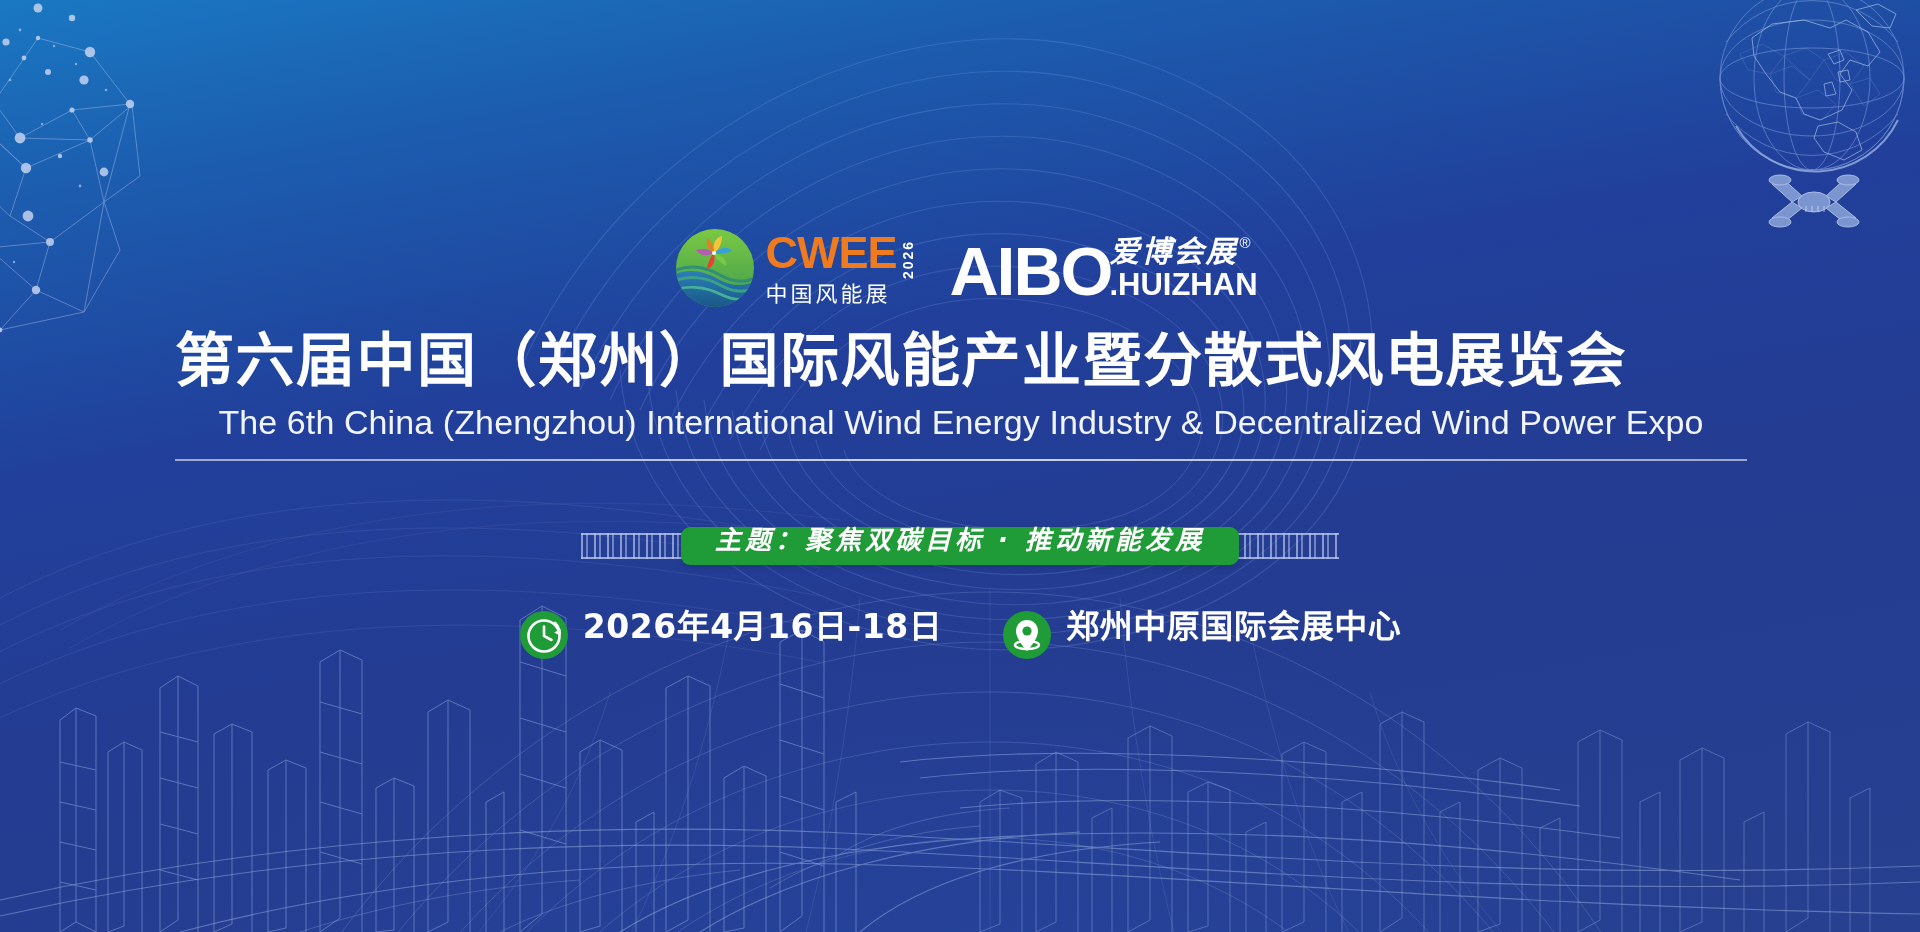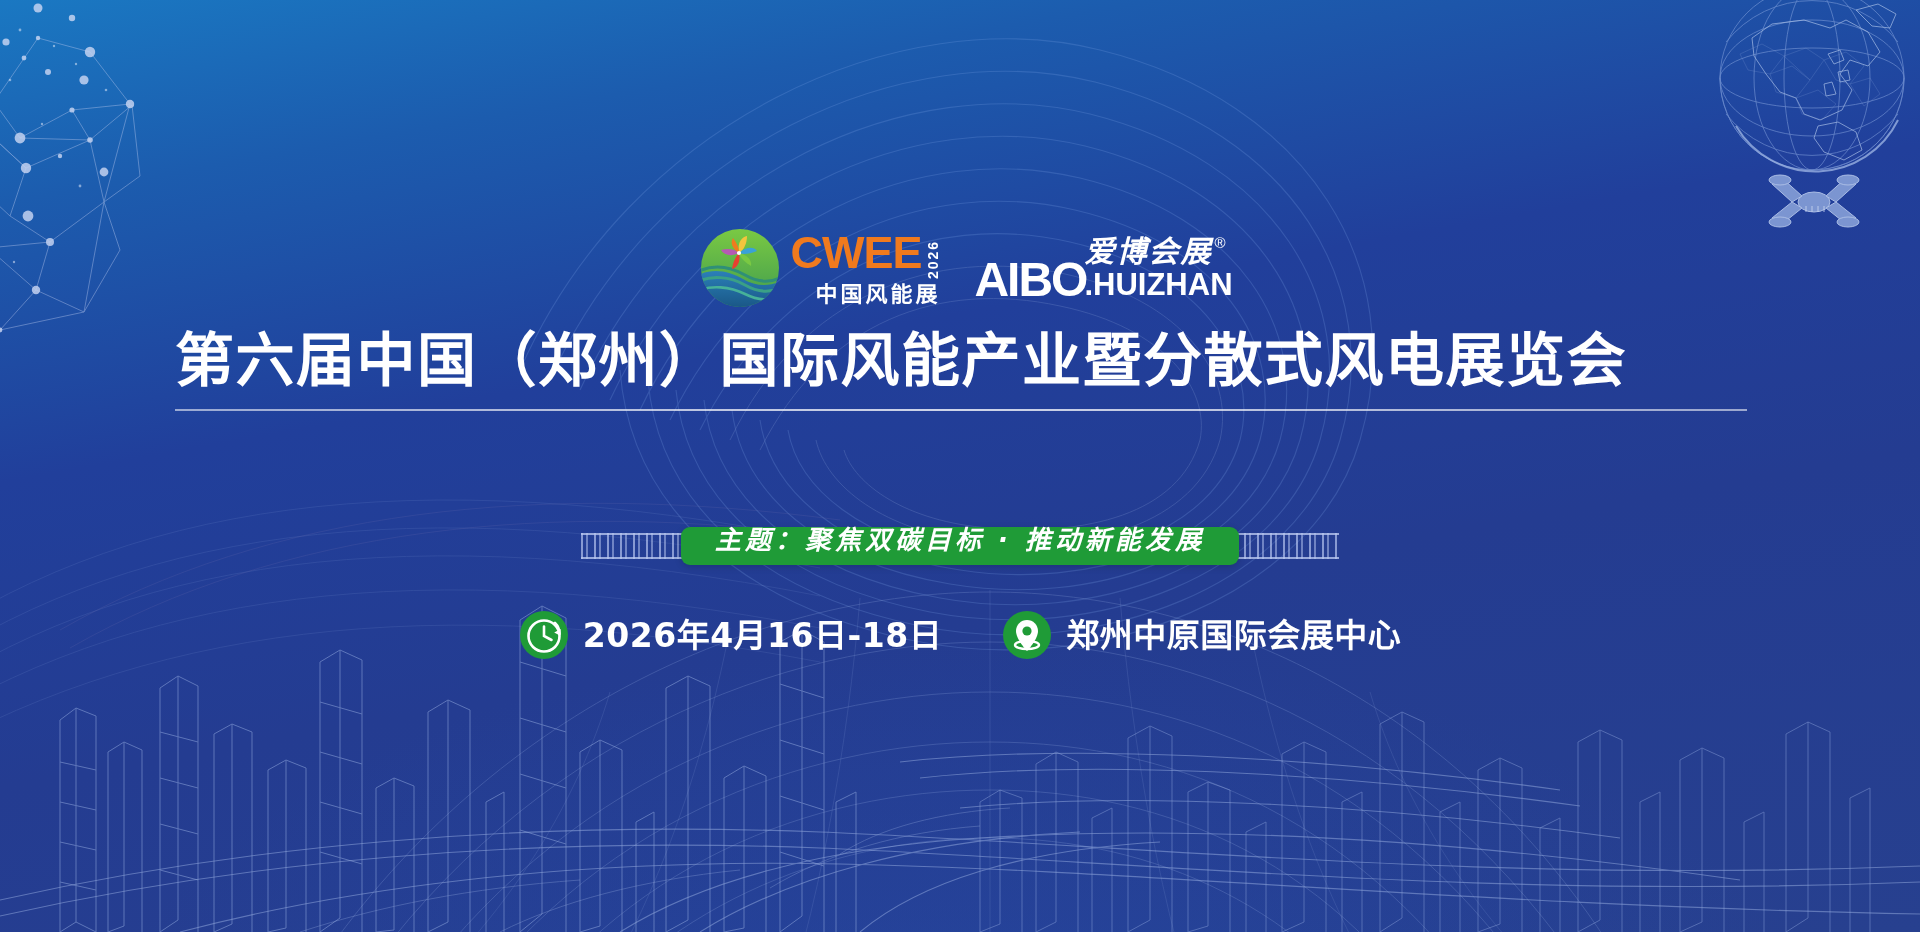--- a/index.html
+++ b/index.html
@@ -53,27 +53,27 @@
     color:#f07a1e;line-height:.96;
   }
   #cwee-year{
     font-family:"Liberation Sans",sans-serif;
     font-size:14px;font-weight:bold;color:#ffffff;letter-spacing:2px;
     writing-mode:vertical-rl;transform:rotate(180deg);
     height:48px;display:flex;align-items:center;
   }
   #cwee-cn{
     font-family:"DejaVu Sans","Liberation Sans",sans-serif;
-    font-weight:bold;font-size:22px;color:#ffffff;letter-spacing:3px;
-    margin-top:5px;white-space:nowrap;text-align:right;
+    font-weight:normal;font-size:22px;color:#ffffff;letter-spacing:3px;
+    margin-top:5px;white-space:nowrap;
   }
   #aibo-lockup{display:flex;align-items:flex-end;margin-left:6px;}
   #aibo-main{
     font-family:"Liberation Sans",sans-serif;
-    font-weight:bold;font-size:48px;color:#ffffff;line-height:.82;
+    font-weight:bold;font-size:68px;color:#ffffff;line-height:.82;
     letter-spacing:-2px;
     margin-left:16px;
   }
   #aibo-right{display:flex;flex-direction:column;align-items:flex-start;margin-left:-2px;}
   #aibo-cn-row{display:flex;align-items:flex-start;}
   #aibo-cn{
     font-family:"DejaVu Sans","Liberation Sans",sans-serif;
     font-weight:bold;font-style:italic;font-size:30px;color:#ffffff;
     letter-spacing:2px;line-height:1;white-space:nowrap;
   }
@@ -137,21 +137,21 @@
     font-weight:bold;font-style:italic;
     font-size:26px;color:#ffffff;letter-spacing:4px;white-space:nowrap;
     line-height:1;
   }
 
   
   #info-row{
     position:absolute;left:0;right:0;top:600px;height:70px;
     display:flex;align-items:center;justify-content:center;gap:60px;
   }
-  .info-item{display:flex;align-items:center;gap:14px;}
+  .info-item{display:flex;align-items:flex-start;gap:14px;}
   .info-icon{width:50px;height:50px;flex:0 0 auto;}
   .info-text{
     font-family:"DejaVu Sans","Liberation Sans",sans-serif;
     font-weight:bold;font-size:33px;color:#ffffff;letter-spacing:.5px;
     white-space:nowrap;line-height:1;
   }
 </style>
 </head>
 <body>
 
@@ -433,20 +433,21 @@
             <div id="aibo-reg">®</div>
           </div>
           <div id="aibo-pinyin">.HUIZHAN</div>
         </div>
       </div>
 
     </div>
 
     <div id="headline-block">
       <h1 id="title-cn">第六届中国（郑州）国际风能产业暨分散式风电展览会</h1>
+      <p id="title-en">The 6th China (Zhengzhou) International Wind Energy Industry &amp; Decentralized Wind Power Expo</p>
       <div id="rule"></div>
     </div>
 
     <div id="theme-row">
       <div class="ribbon-tail"></div>
       <div id="theme-pill">
         <span id="theme-text">主题：聚焦双碳目标 · 推动新能发展</span>
       </div>
       <div class="ribbon-tail"></div>
     </div>

